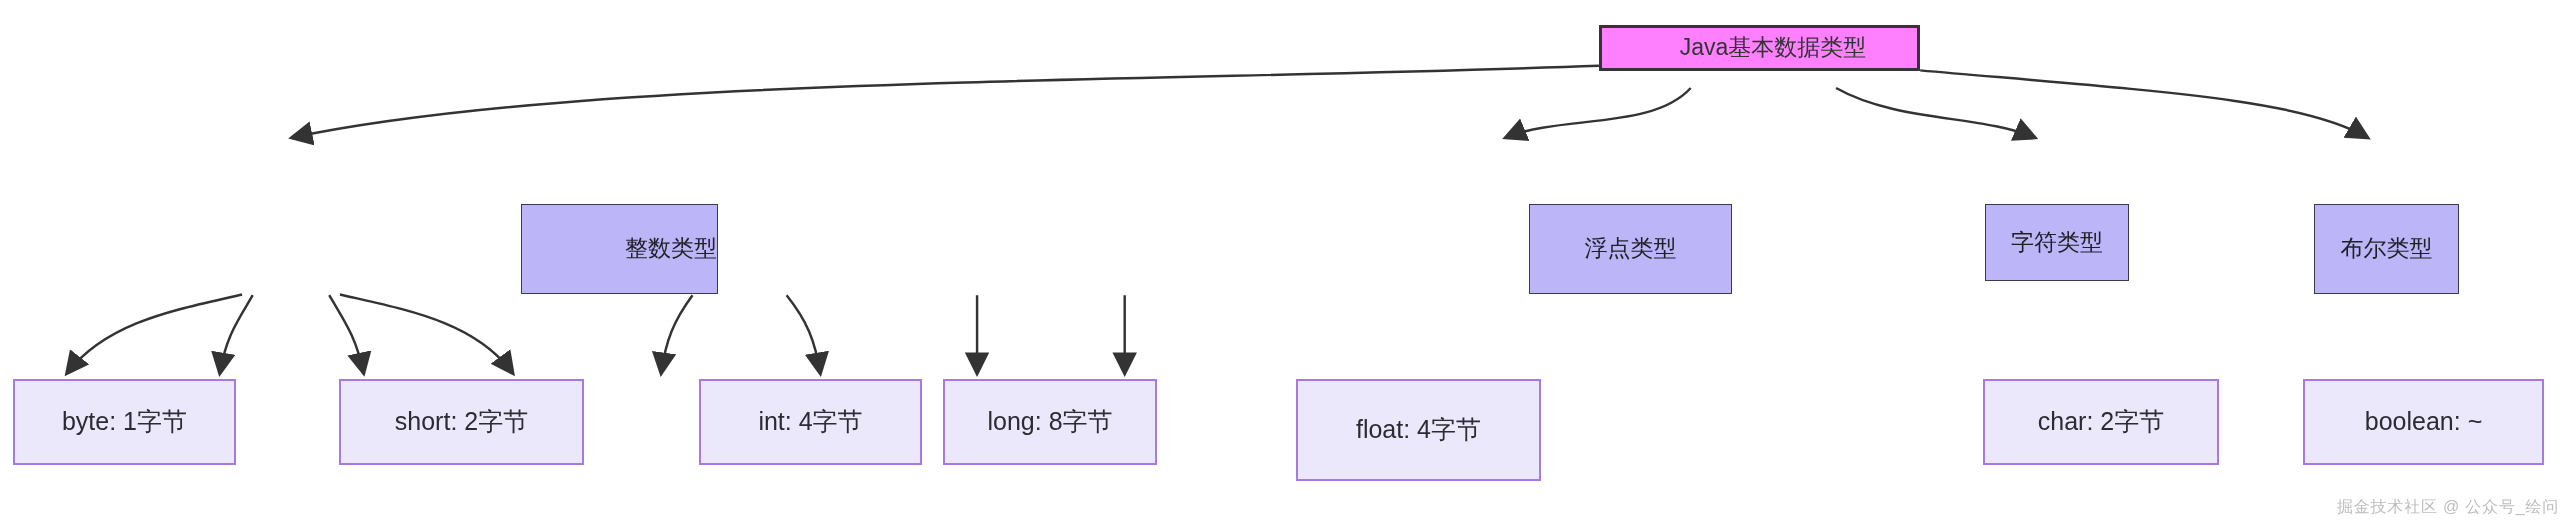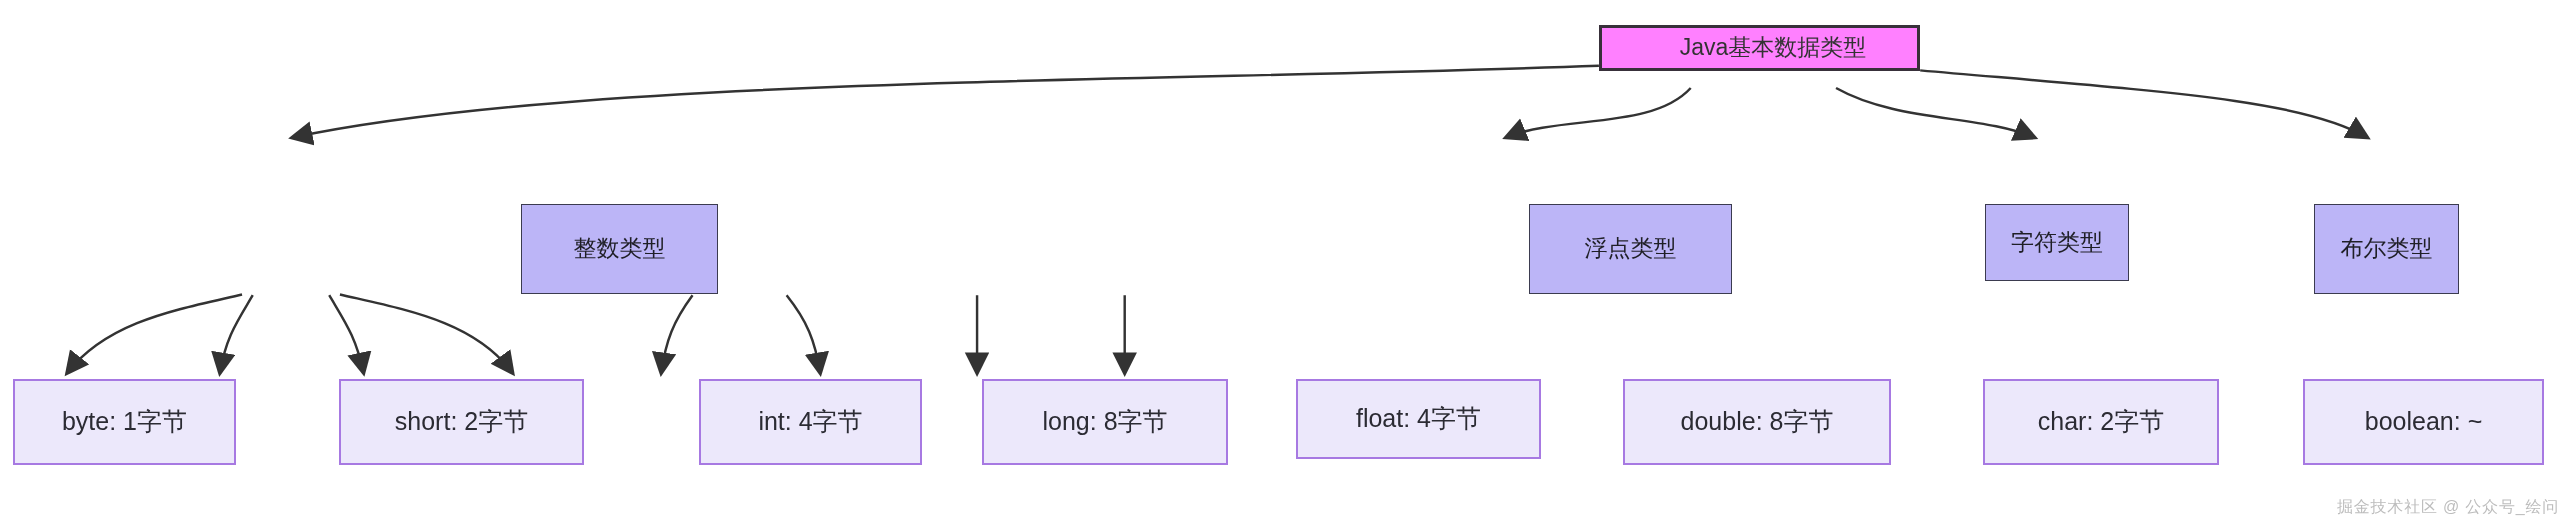--- a/index.html
+++ b/index.html
@@ -107,21 +107,21 @@
 
     <g fill="none" stroke="#333333" stroke-width="3.2" marker-end="url(#arrowhead)">
       <path d="M 1470 386 L 1470 488"></path>
     </g>
   </svg>
 
   <div class="node node-root" style="left:1599px; top:24.5px; width:321px; height:46px;">
     <span class="node-label">Java基本数据类型</span>
   </div>
 
-  <div class="node node-branch" style="left:521px; top:204px; width:197px; height:90px;">
+  <div class="node node-branch" style="left:521px; top:204px; width:197px; height:90px;justify-content:flex-end;">
     <span class="node-label">整数类型</span>
   </div>
 
   <div class="node node-branch" style="left:1484px; top:204px; width:203px; height:90px;margin-left:45px;">
     <span class="node-label">浮点类型</span>
   </div>
 
   <div class="node node-branch" style="left:1985px; top:204px; width:144px; height:77px;">
     <span class="node-label">字符类型</span>
   </div>
@@ -135,31 +135,28 @@
   </div>
 
   <div class="node node-leaf" style="left:339px; top:379px; width:245px; height:86px;">
     <span class="node-label">short: 2字节</span>
   </div>
 
   <div class="node node-leaf" style="left:677px; top:379px; width:223px; height:86px;margin-left:22px;">
     <span class="node-label">int: 4字节</span>
   </div>
 
-  <div class="node node-leaf" style="left:982px; top:379px; width:246px; height:86px;">
+  <div class="node node-leaf" style="left:943px; top:379px; width:214px; height:86px;">
     <span class="node-label">long: 8字节</span>
   </div>
 
-  <div class="node node-leaf" style="left:1296px; top:379px; width:245px; height:80px;">
+  <div class="node node-leaf" style="left:1296px; top:379px; width:245px; height:102px;">
     <span class="node-label">float: 4字节</span>
   </div>
 
-  <div class="node node-leaf" style="left:1623px; top:379px; width:268px; height:86px;">
-    <span class="node-label">double: 8字节</span>
-  </div>
 
   <div class="node node-leaf" style="left:1983px; top:379px; width:236px; height:86px;">
     <span class="node-label">char: 2字节</span>
   </div>
 
   <div class="node node-leaf" style="left:2303px; top:379px; width:241px; height:86px;">
     <span class="node-label">boolean: ~</span>
   </div>
 
   <div id="watermark">掘金技术社区 @ 公众号_绘问</div>

